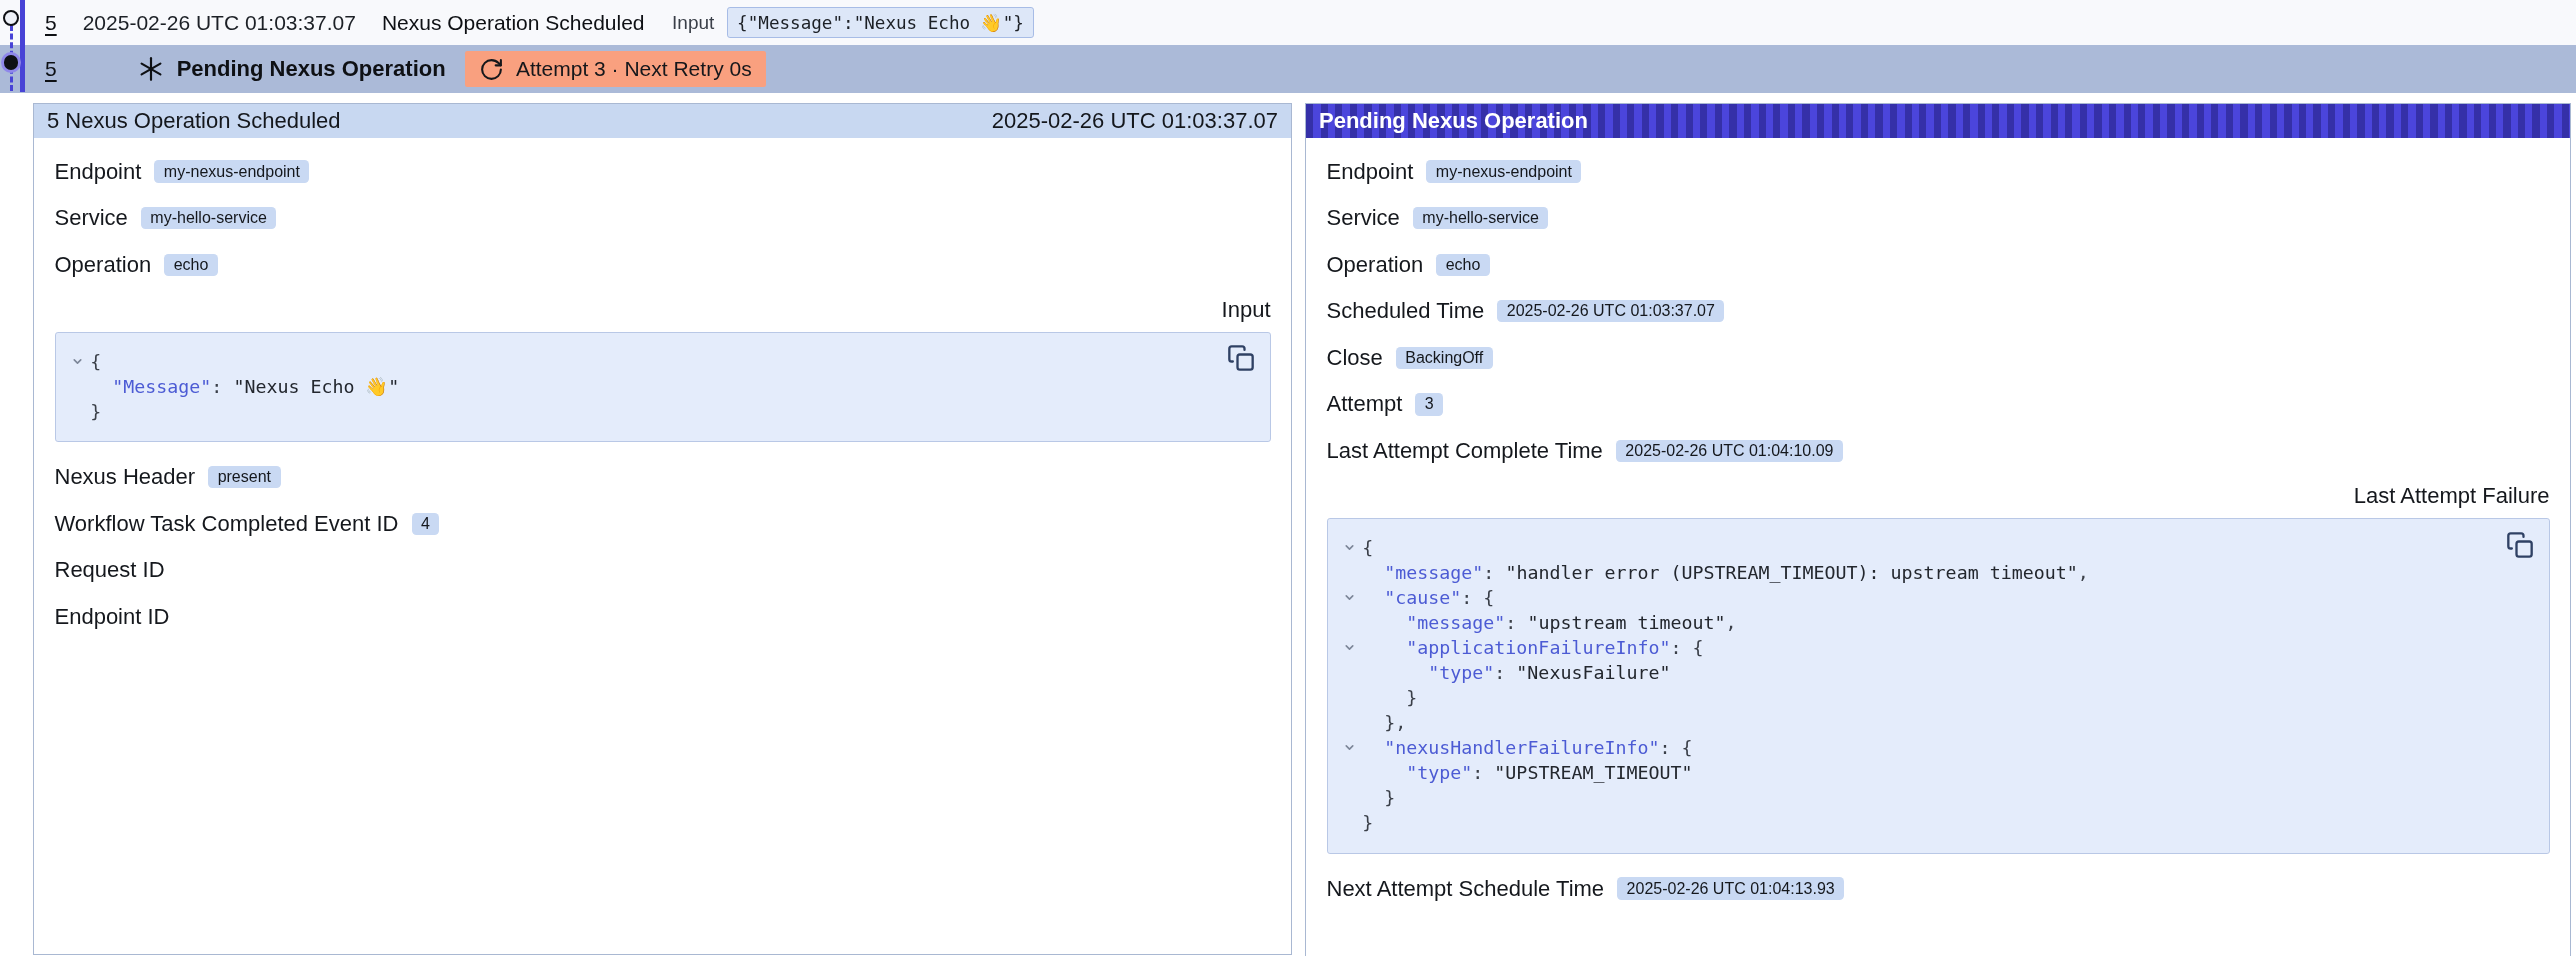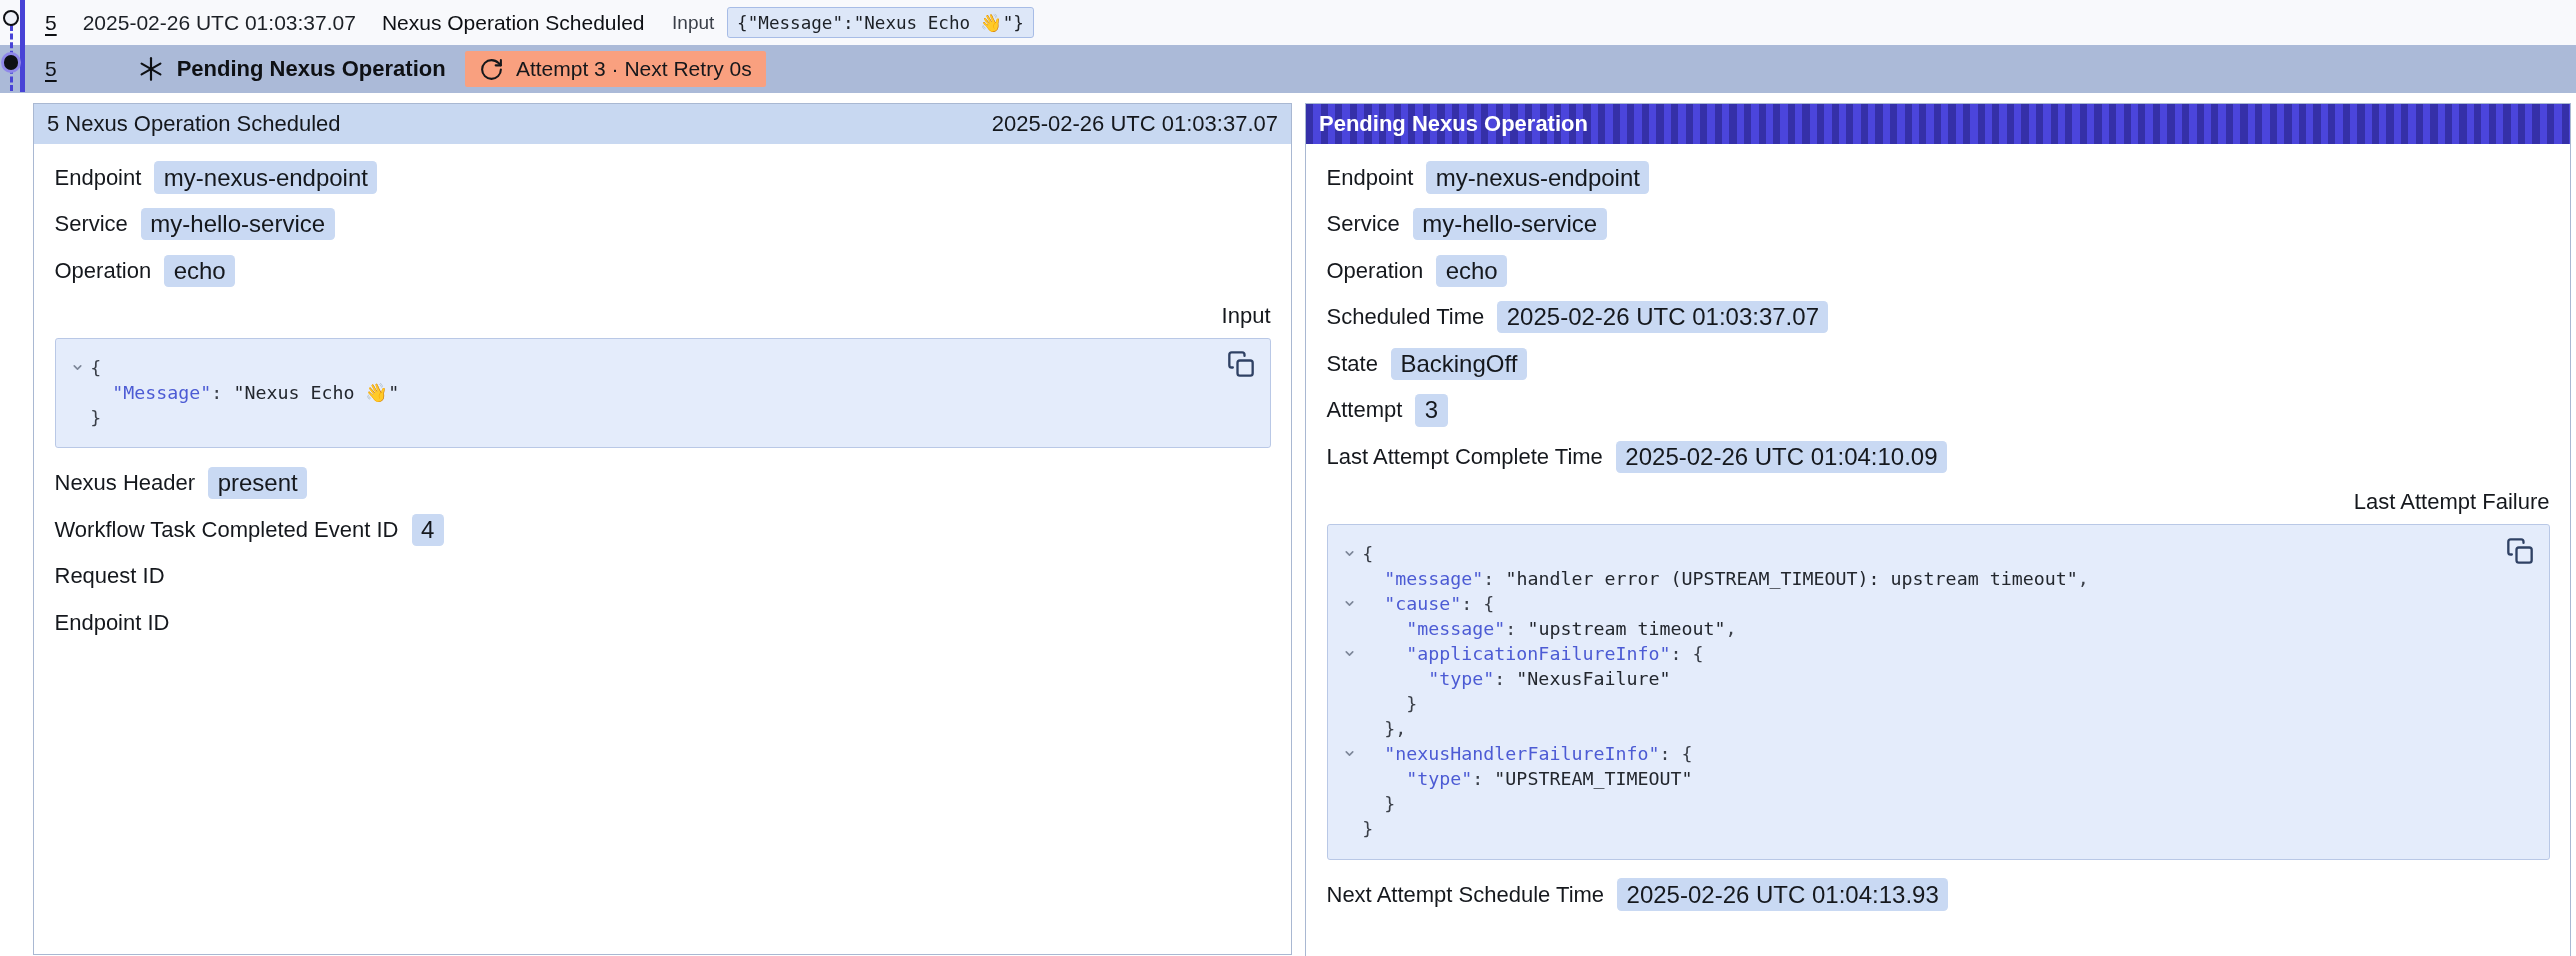--- a/index.html
+++ b/index.html
@@ -34,32 +34,32 @@
                border:2.2px solid #0e1014; border-radius:50%; background:#eef1f8; }
   .rail-fill { position:absolute; left:3.7px; top:55px; width:14.6px; height:14.6px;
                background:#0e1014; border-radius:50%; box-shadow:0 0 0 2.9px #8f88ea; }
 
   
   .panels { position:absolute; left:33px; top:103px; display:flex; gap:13px;
             align-items:flex-start; }
   .panel { background:#ffffff; border:1.5px solid #a9b8d2; }
   .panel-left  { width:1259px; height:852px; }
   .panel-right { width:1266px; height:868px; }
-  .panel-hdr { height:40px; display:flex; align-items:center; padding:0 13px;
+  .panel-hdr { height:34px; display:flex; align-items:center; padding:0 13px;
                font-size:22px; }
   .hdr-left { background:#c8d8f1; font-weight:500; color:#14171c;
               justify-content:space-between; }
   .hdr-left .hdr-time { font-weight:400; }
   .hdr-striped { background:repeating-linear-gradient(90deg,#3530a8 0 7.3px,#4b45dc 7.3px 14.6px);
                  color:#ffffff; font-weight:600; }
   .panel-body { padding:19px 20.5px 22px;text-align:right; }
 
   .field { display:flex; align-items:center; gap:13px; height:29px; margin-bottom:17.6px; }
   .f-label { font-size:22px; color:#15181d; white-space:nowrap; }
-  .f-value { font-size:24px; color:#15181d; white-space:nowrap; }
+  .f-value { font-size:16px; color:#15181d; white-space:nowrap; }
   .v-badge { background:#c9d9f3; border-radius:4.4px; padding:2.2px 9.5px; }
   .v-link  { text-decoration:underline; text-underline-offset:4.4px;
              text-decoration-thickness:1.5px; cursor:pointer; padding:2.2px 0; }
 
   .section-label { font-size:22px; color:#15181d; margin:2.9px 0 8.8px; }
 
   .code-block { position:relative; background:#e4ecfb; border:1.5px solid #b9c8e6;
                 border-radius:2.9px; padding:16px 51px 17.6px 8.8px; margin-bottom:20.5px; }
   .code-line { display:flex; align-items:center; line-height:25px;
                font-family:"DejaVu Sans Mono", monospace; font-size:18.3px; color:#23272e; }
@@ -205,21 +205,21 @@
             <span class="f-value v-badge">echo</span>
           </div>
 
 
           <div class="field">
             <span class="f-label">Scheduled Time</span>
             <span class="f-value v-badge">2025-02-26 UTC 01:03:37.07</span>
           </div>
 
           <div class="field">
-            <span class="f-label">State</span>
+            <span class="f-label">Close</span>
             <span class="f-value v-badge">BackingOff</span>
           </div>
 
           <div class="field">
             <span class="f-label">Attempt</span>
             <span class="f-value v-badge">3</span>
           </div>
 
           <div class="field">
             <span class="f-label">Last Attempt Complete Time</span>

